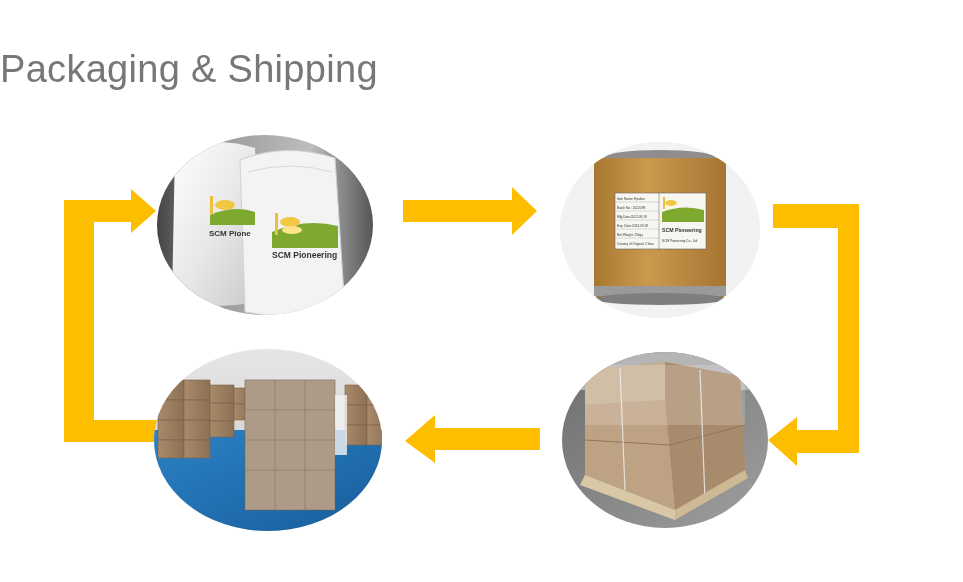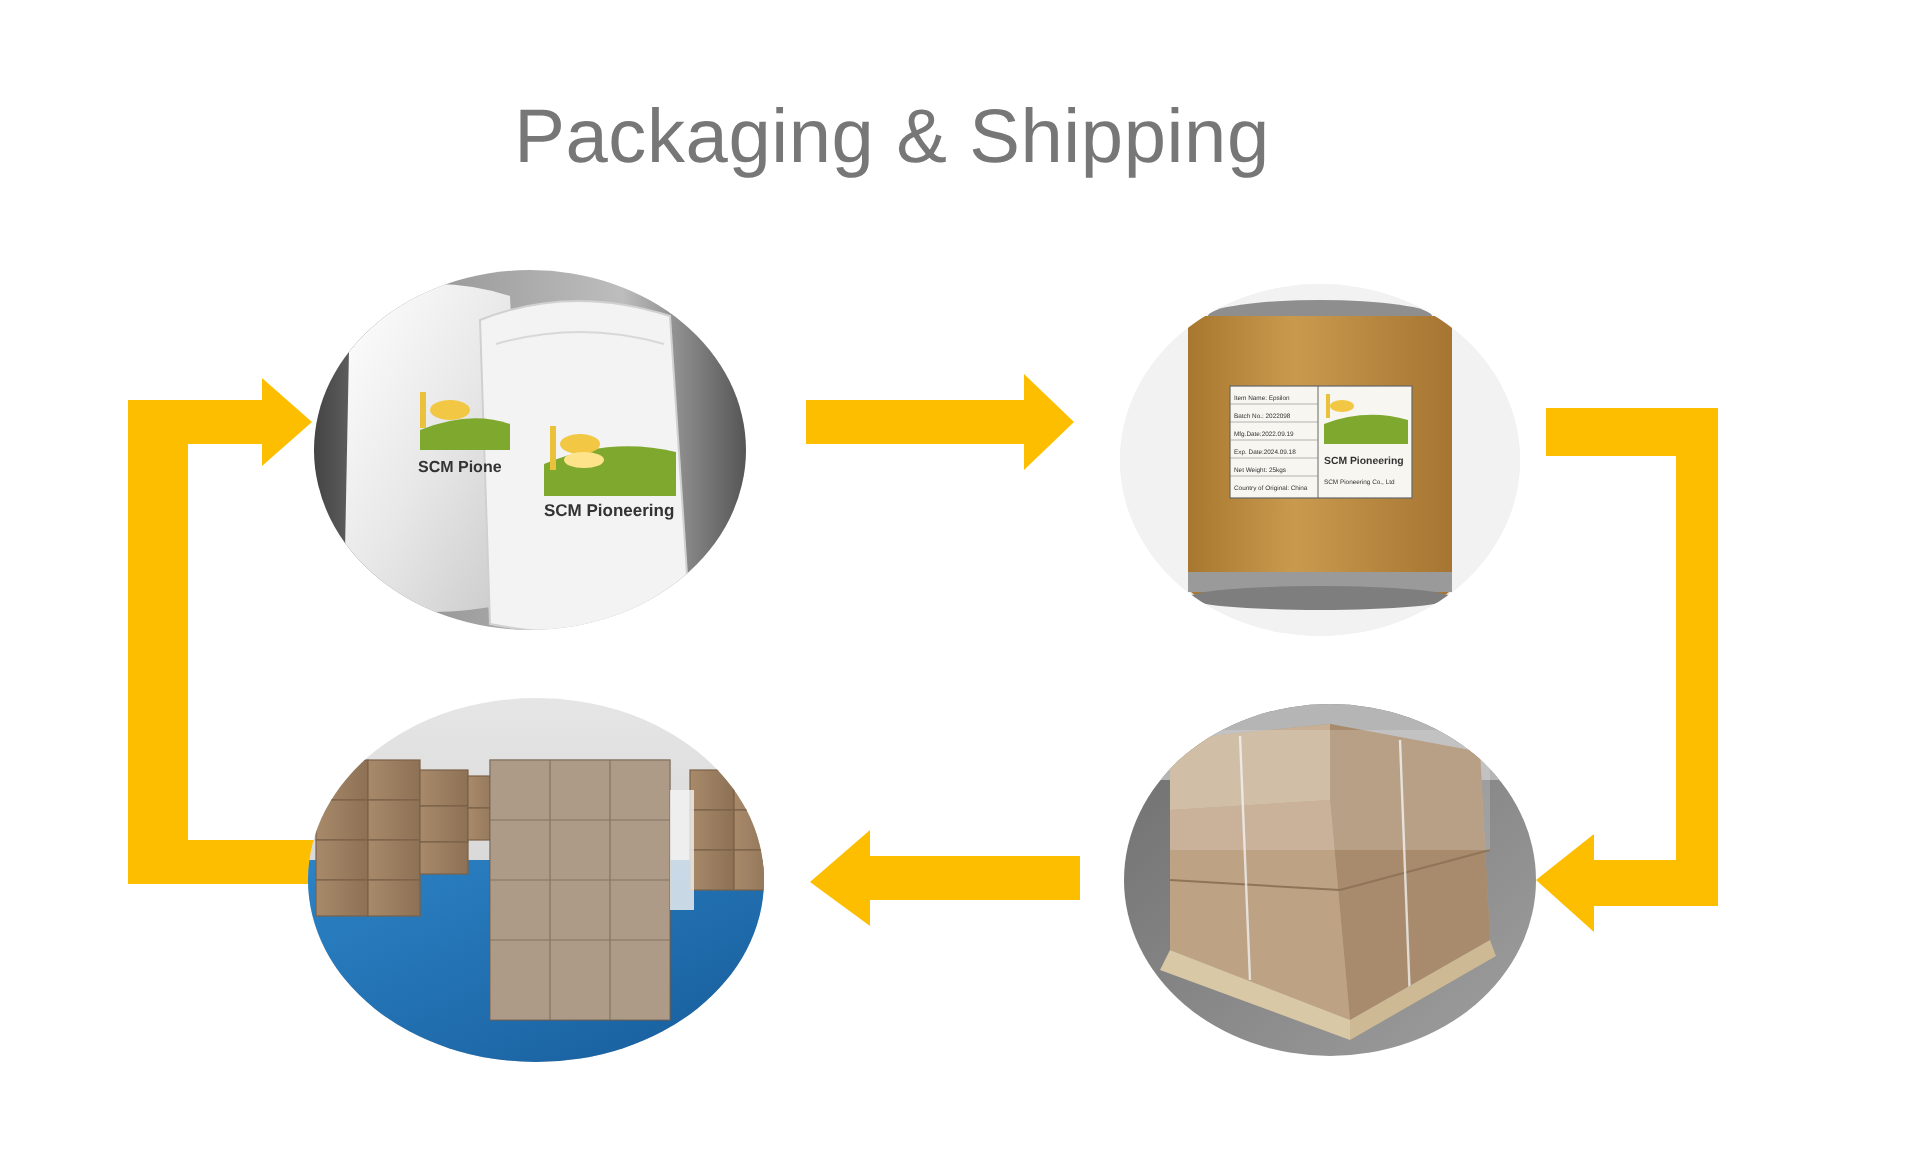--- a/index.html
+++ b/index.html
@@ -1,17 +1,17 @@
 <!DOCTYPE html>
 <html><head>
 <meta charset="utf-8">
 <style>
   html, body { margin:0; padding:0; background:#ffffff; }
   body { width:963px; height:582px; position:relative; overflow:hidden; font-family:"Liberation Sans", sans-serif; }
-  .title { position:absolute; left:0; width:892px; top:48px; text-align:center; font-size:38px; color:#777777; letter-spacing:0.3px; }
+  .title { position:absolute; left:0; width:892px; top:48px; text-align:left; font-size:38px; color:#777777; letter-spacing:0.3px; }
   svg.stage { position:absolute; left:0; top:0; }
   .brand { font-family:"Liberation Sans", sans-serif; font-weight:bold; }
   .lbl { font-family:"Liberation Sans", sans-serif; }
 </style>
 </head>
 <body>
 
 <div class="title">Packaging &amp; Shipping</div>
 
 <svg class="stage" width="963" height="582" viewBox="0 0 963 582" xmlns="http://www.w3.org/2000/svg">

